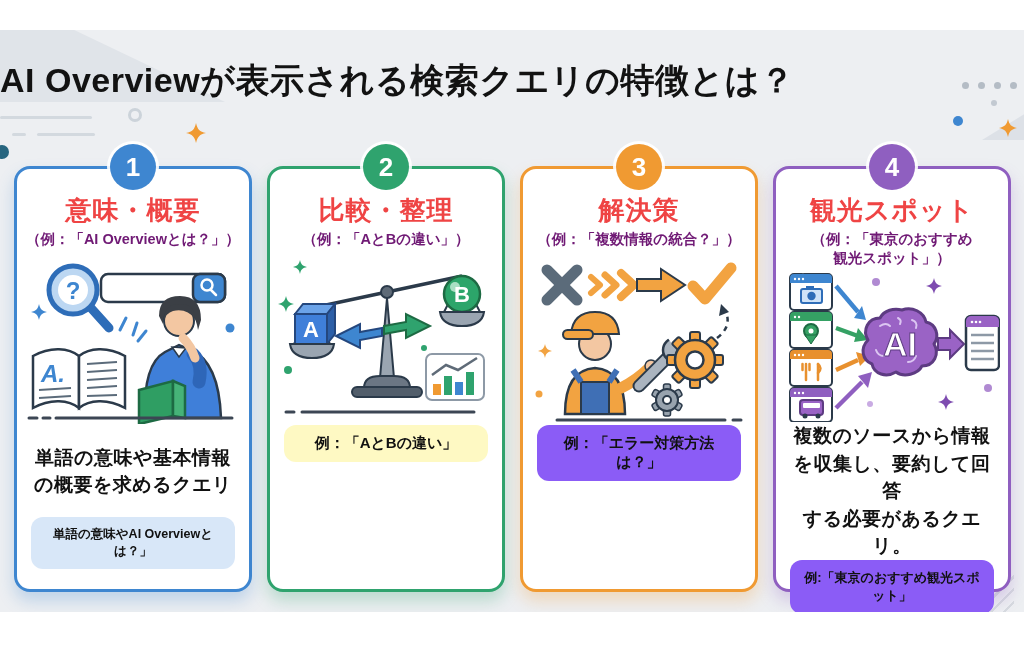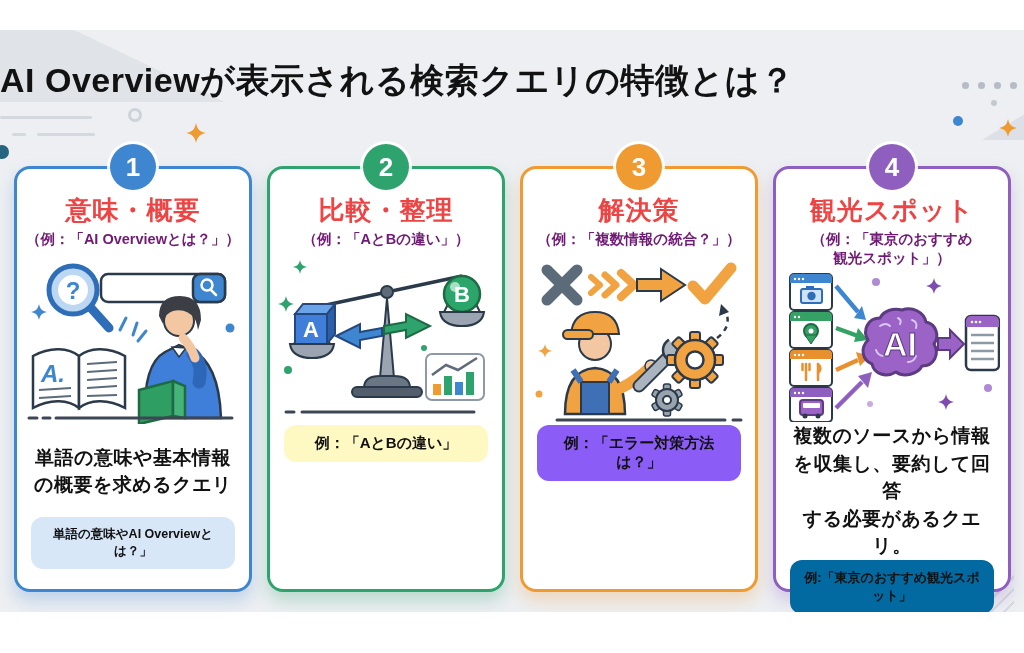--- a/index.html
+++ b/index.html
@@ -415,16 +415,16 @@
             <path d="M162 122C163.2 127.2 164.8 128.8 170 130 164.8 131.2 163.2 132.8 162 138 160.8 132.8 159.2 131.2 154 130 159.2 128.8 160.8 127.2 162 122Z"></path>
           </g>
           <circle cx="92" cy="10" r="4" fill="#b08ad2"></circle>
           <circle cx="204" cy="116" r="4" fill="#b08ad2"></circle>
           <circle cx="86" cy="132" r="3" fill="#c9abe3"></circle>
         </svg>
       </div>
       <p class="desc">複数のソースから情報
 を収集し、要約して回答
 する必要があるクエリ。</p>
-      <div class="pill" style="background: #0369a1;">例:「東京のおすすめ観光スポット」</div>
+      <div class="pill" style="background: #8b5cf6;">例:「東京のおすすめ観光スポット」</div>
     </section>
   </div>
 </div>
 
 </body></html>

